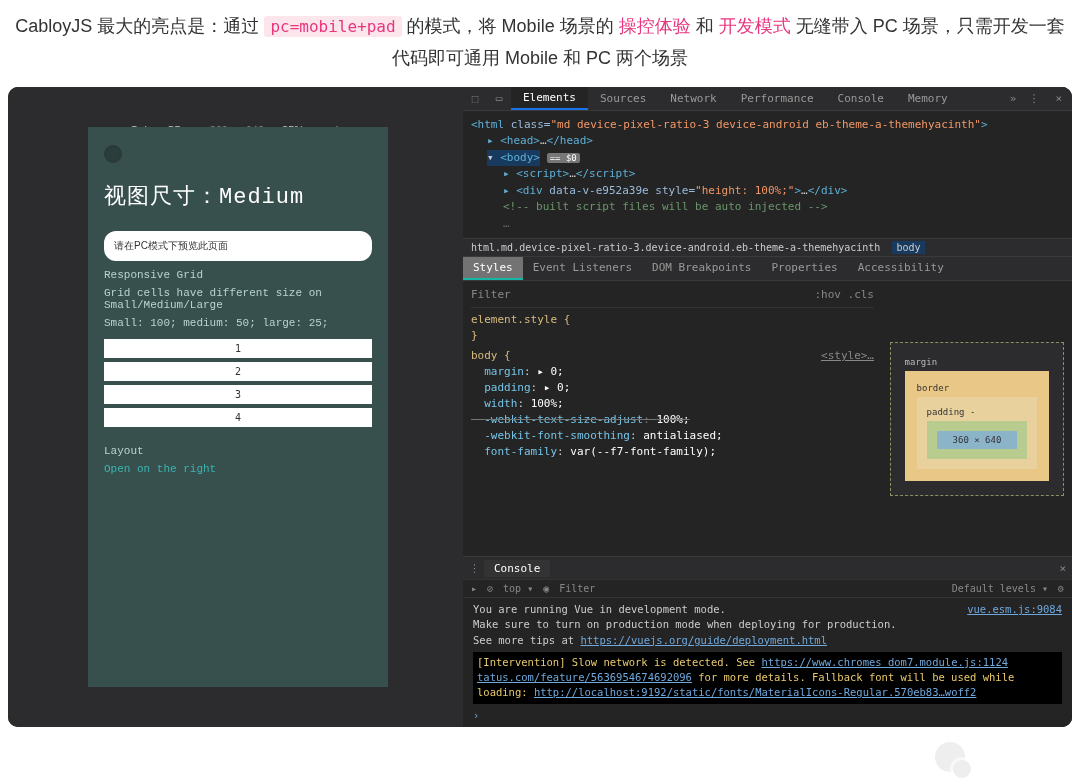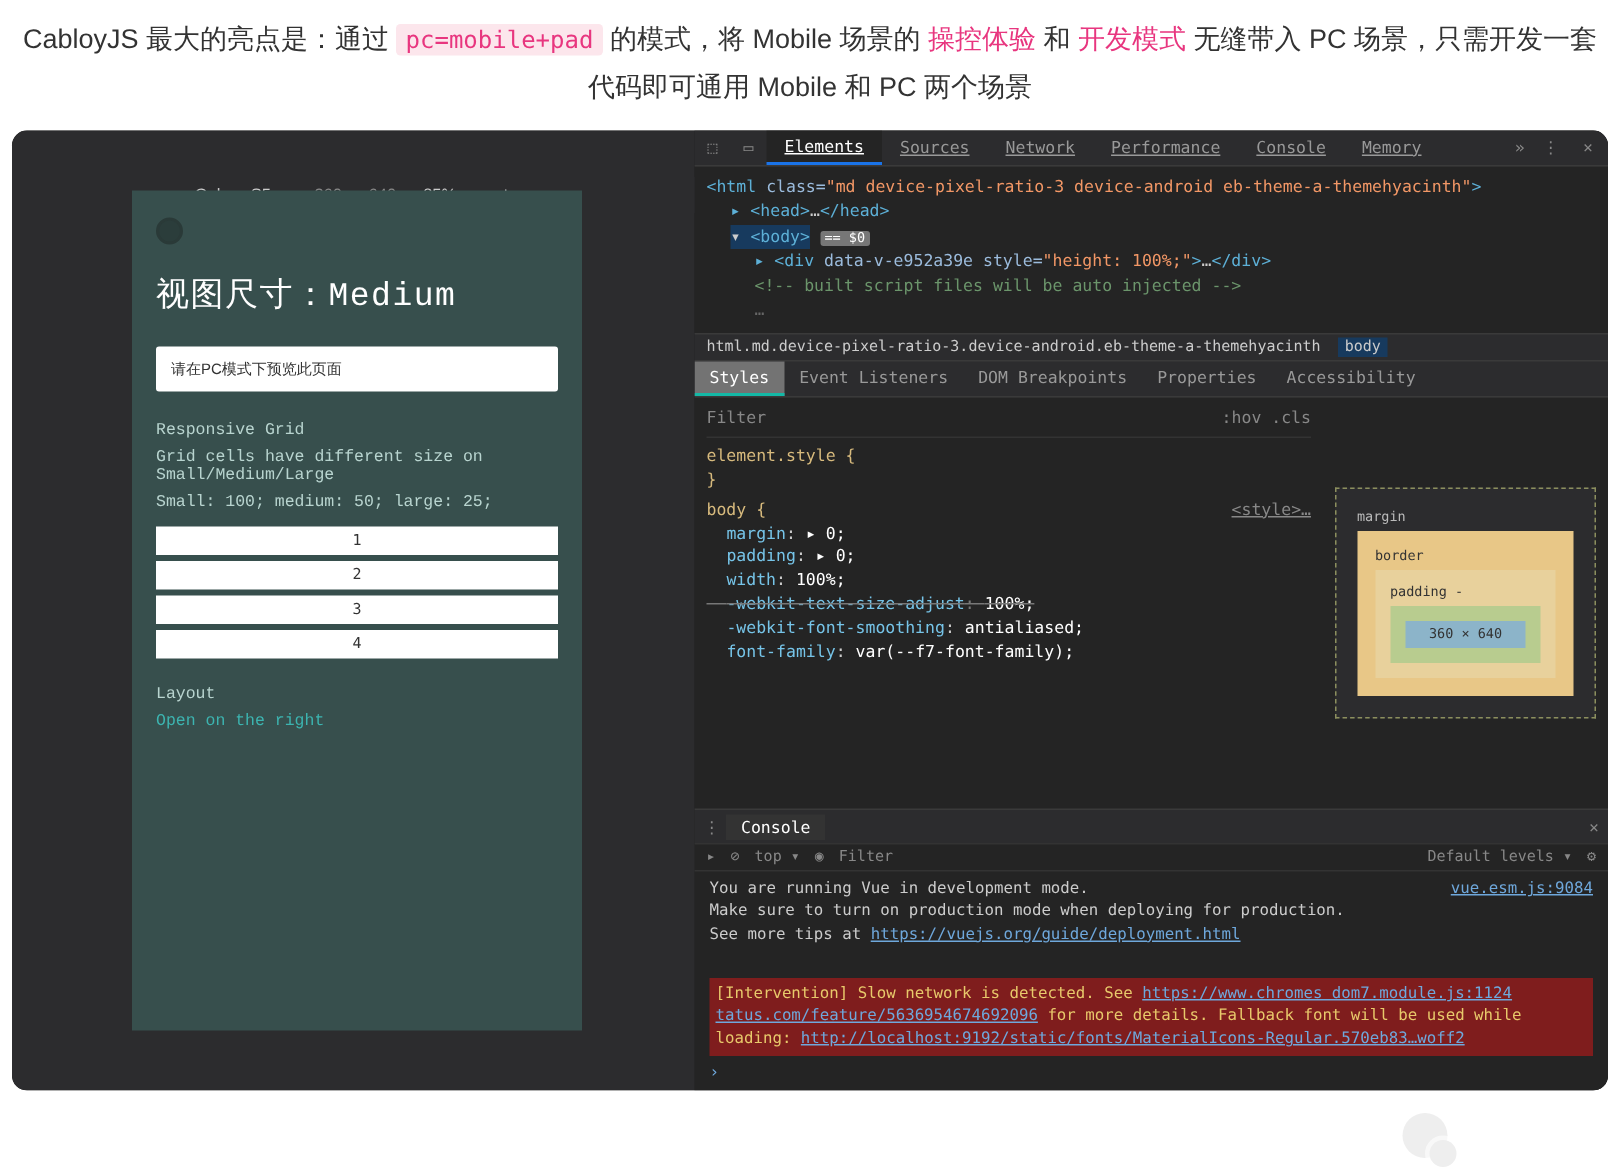--- a/index.html
+++ b/index.html
@@ -9,29 +9,29 @@
 .article code { background: #fce6ec; color: #e8367f; padding: 1px 6px; border-radius: 3px; font-family: monospace; font-size: 16px; }
 .article .hl { color: #e8367f; }
 .shot { margin: 12px 8px 0; border-radius: 10px; overflow: hidden; display: flex; height: 640px; background: #1a1a1a; }
 .devpane { flex: 0 0 455px; background: #2c2c2e; position: relative; }
 .devtoolbar { height: 24px; background: #2c2c2e; color: #ccc; font-size: 11px; display: flex; align-items: center; justify-content: center; gap: 18px; margin-top: 31px; }
 .devtoolbar .dim { color: #888; }
 .devtoolbar .tri { font-size: 8px; }
 .device-area { position: absolute; top: 40px; left: 80px; width: 300px; height: 560px; background: #374f4d; color: #cfe6e1; font-family: "Courier New", monospace; padding: 18px 16px; }
 .device-area .cam { width: 18px; height: 18px; border: 2px solid #2a3a38; border-radius: 50%; background: #2b3d3b; }
 .device-area h2 { font-weight: 400; color: #fff; font-size: 22px; margin: 18px 0 20px; letter-spacing: 1px; font-family: Liberation Mono, monospace; }
-.device-area .msgbox { background: #fff; color: #333; font-size: 10px; padding: 8px 10px; border-radius: 2px; margin-bottom: 20px; font-family: Arial, sans-serif; }
+.device-area .msgbox { background: #fff; color: #333; font-size: 10px; padding: 8px 10px; border-radius: 12px; margin-bottom: 8px; font-family: Arial, sans-serif; }
 .device-area .sub { font-size: 11px; margin: 6px 0; color: #b8d4cf; }
 .grid-cells { margin: 10px 0 18px; }
 .grid-cells .cell { background: #fff; color: #333; font-size: 10px; text-align: center; padding: 4px; margin: 4px 0; font-family: monospace; }
 .device-area .link { color: #3cb4b0; font-size: 11px; }
 
 .devtools { flex: 1; background: #242424; color: #ccc; font-size: 11px; font-family: Menlo, monospace; display: flex; flex-direction: column; }
 .tabs { display: flex; align-items: center; height: 24px; background: #2c2c2e; border-bottom: 1px solid #3a3a3a; font-size: 11px; }
-.tab { padding: 4px 12px; color: #999; cursor: pointer; text-decoration: underline; }
+.tab { padding: 4px 12px; color: #999; cursor: pointer; }
 .tab.active { color: #fff; background: #242424; border-bottom: 2px solid #1a73e8; }
 .tabs .icon { width: 24px; text-align: center; color: #888; }
 .tabs .iconr { margin-left: auto; }
 .dots { color:#888; padding:0 6px; }
 .close { color:#888; padding:0 10px; }
 
 .dom { padding: 6px 8px; line-height: 1.5; white-space: nowrap; overflow: hidden; }
 .dom .tag { color: #5db0d7; }
 .dom .attr { color: #9bbbdc; }
 .dom .val { color: #f29766; }
@@ -65,21 +65,21 @@
 
 .console { background: #242424; border-top: 1px solid #3a3a3a; }
 .console-hdr { display: flex; align-items: center; background: #2c2c2e; height: 22px; padding: 0 6px; gap: 4px; }
 .console-hdr .ctab { background: #333; padding: 2px 10px; color: #fff; font-size: 11px; }
 .console-hdr .x { margin-left: auto; color: #888; }
 .console-tools { display: flex; align-items: center; gap: 10px; padding: 3px 8px; background: #242424; border-top: 1px solid #333; border-bottom: 1px solid #333; font-size: 10px; color: #888; }
 .console-tools .ci { color: #888; }
 .console-body { padding: 4px 10px; font-size: 10.5px; line-height: 1.45; }
 .console-body .src { float: right; color: #6fa8dc; text-decoration: underline; }
 .console-body a { color: #6fa8dc; text-decoration: underline; }
-.console-body .warn { background: #7f1d1d; color: #e8c96b; padding: 3px 4px; margin-top: 21px; }
+.console-body .warn { background: #000000; color: #e8c96b; padding: 3px 4px; margin-top: 4px; }
 .console-body .prompt { color: #6fa8dc; padding-top: 4px; }
 
 .watermark { position: fixed; right: 20px; bottom: 10px; display: flex; align-items: center; gap: 8px; color: #fff; font-size: 17px; font-family: Arial, sans-serif; }
 .wm-icon { width: 30px; height: 30px; border-radius: 50%; background: #eee; position: relative; box-shadow: 0 0 0 4px rgba(255,255,255,.6); }
 .wm-icon::after { content: ""; position: absolute; right: -6px; bottom: -6px; width: 18px; height: 18px; background: #eee; border-radius: 50%; box-shadow: 0 0 0 3px rgba(255,255,255,.6); }
 </style>
 </head>
 <body>
 
 <div class="article">
@@ -126,20 +126,21 @@
       <span class="tab">Memory</span>
       <span class="dots iconr">»</span>
       <span class="dots">⋮</span>
       <span class="close">×</span>
     </div>
 
     <div class="dom">
       <div><span class="tag">&lt;html </span><span class="attr">class=</span><span class="val">"md device-pixel-ratio-3 device-android eb-theme-a-themehyacinth"</span><span class="tag">&gt;</span></div>
       <div><span class="ind"></span><span class="tag">▸ &lt;head&gt;</span>…<span class="tag">&lt;/head&gt;</span></div>
       <div><span class="ind"></span><span class="sel">▾ <span class="tag">&lt;body&gt;</span></span> <span class="eq">== $0</span></div>
+      <div><span class="ind"></span><span class="ind"></span><span class="tag">▸ &lt;script&gt;</span>…<span class="tag">&lt;/script&gt;</span></div>
       <div><span class="ind"></span><span class="ind"></span><span class="tag">▸ &lt;div </span><span class="attr">data-v-e952a39e style=</span><span class="val">"height: 100%;"</span><span class="tag">&gt;</span>…<span class="tag">&lt;/div&gt;</span></div>
       <div><span class="ind"></span><span class="ind"></span><span class="cm">&lt;!-- built script files will be auto injected --&gt;</span></div>
       <div><span class="ind"></span><span class="ind"></span><span style="color:#666">…</span></div>
     </div>
     <div class="breadcrumb">
       <span>html.md.device-pixel-ratio-3.device-android.eb-theme-a-themehyacinth</span>&nbsp;&nbsp;<span class="body">body</span>
     </div>
 
     <div class="styles-hdr">
       <span class="stab active">Styles</span>

